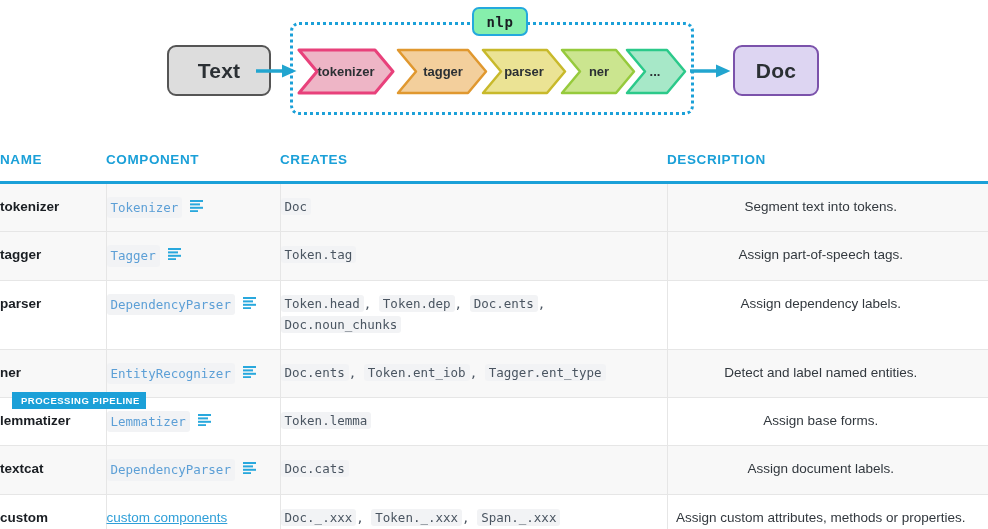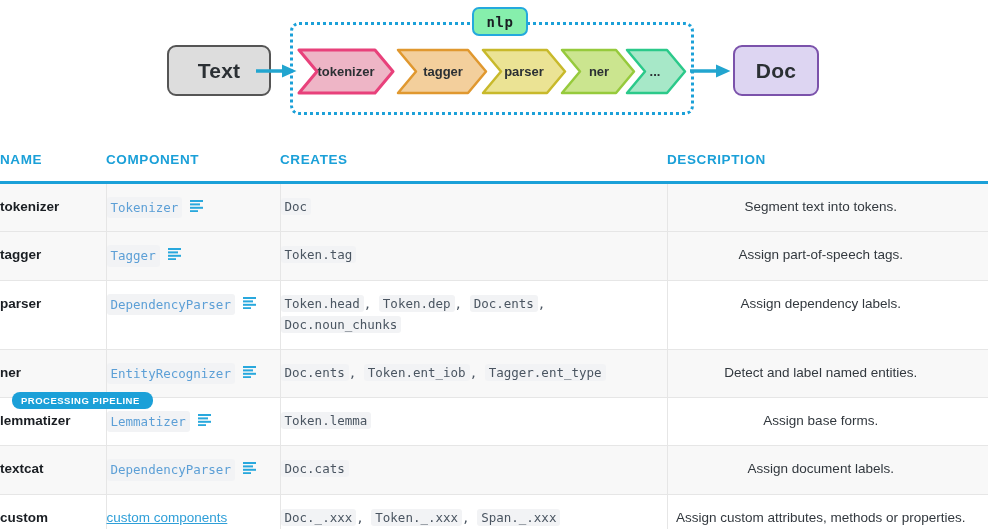--- a/index.html
+++ b/index.html
@@ -168,22 +168,22 @@
 
   .pp-badge {
     position: absolute;
     left: 12px;
     top: 240px;
     background: #1ba0d8;
     color: #ffffff;
     font-size: 9.5px;
     font-weight: bold;
     letter-spacing: .5px;
-    padding: 3px 13px 3px 9px;
-    border-radius: 8px;
+    padding: 3px 6px 3px 9px;
+    border-radius: 0;
     z-index: 5;
     white-space: nowrap;
   }
 </style>
 </head>
 <body>
 
 <div class="diagram">
 
   <div class="io-box text-box">

